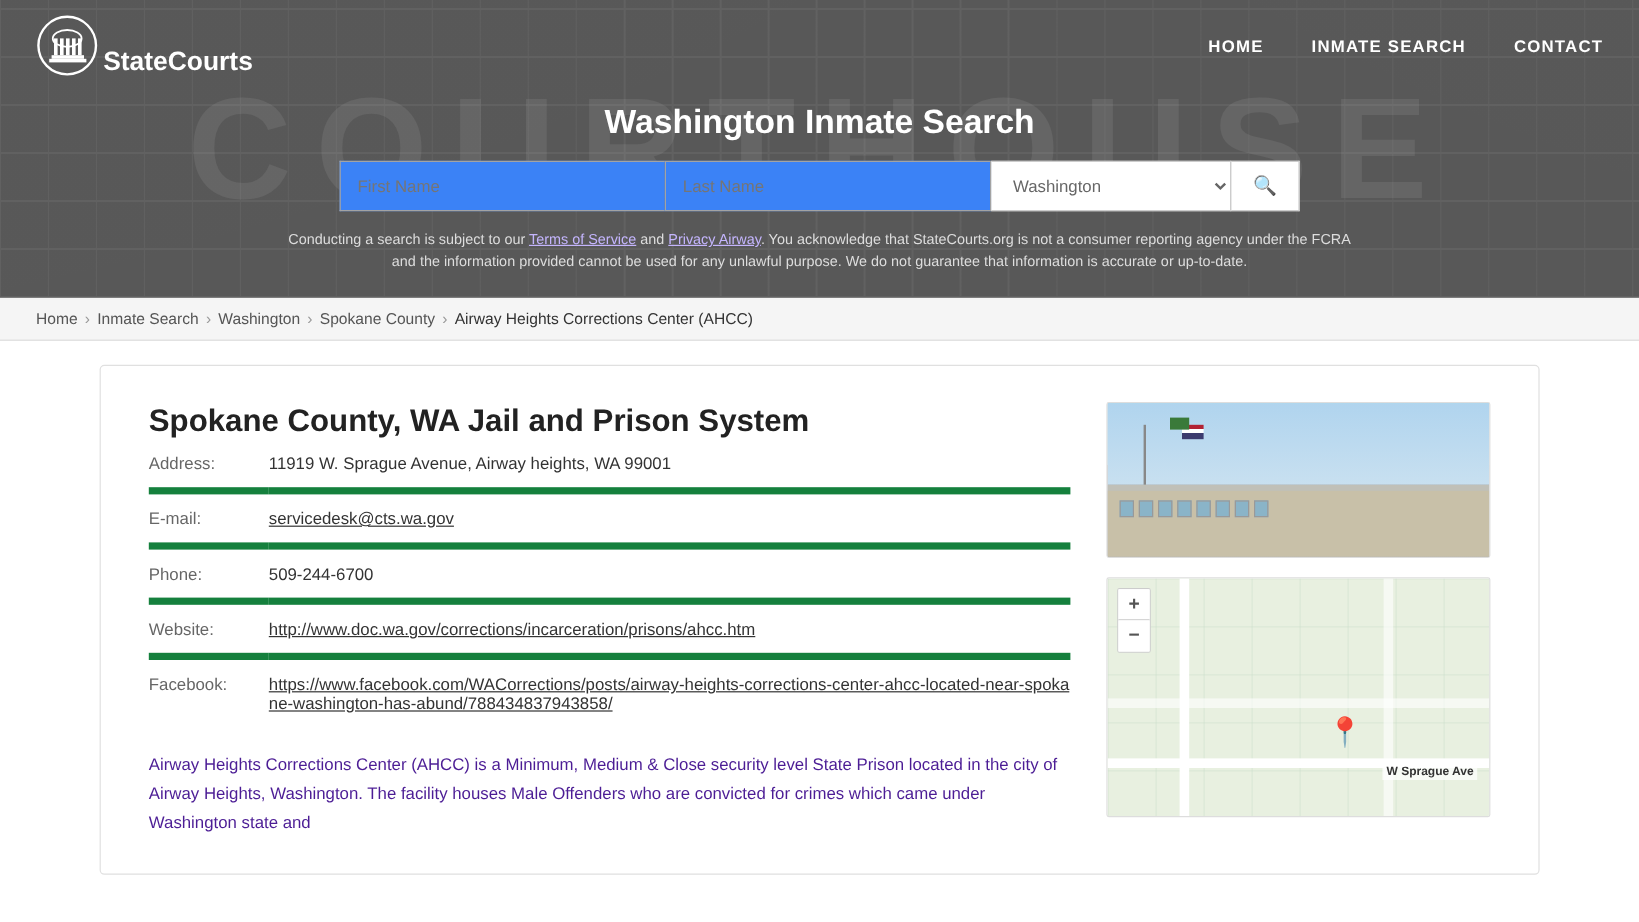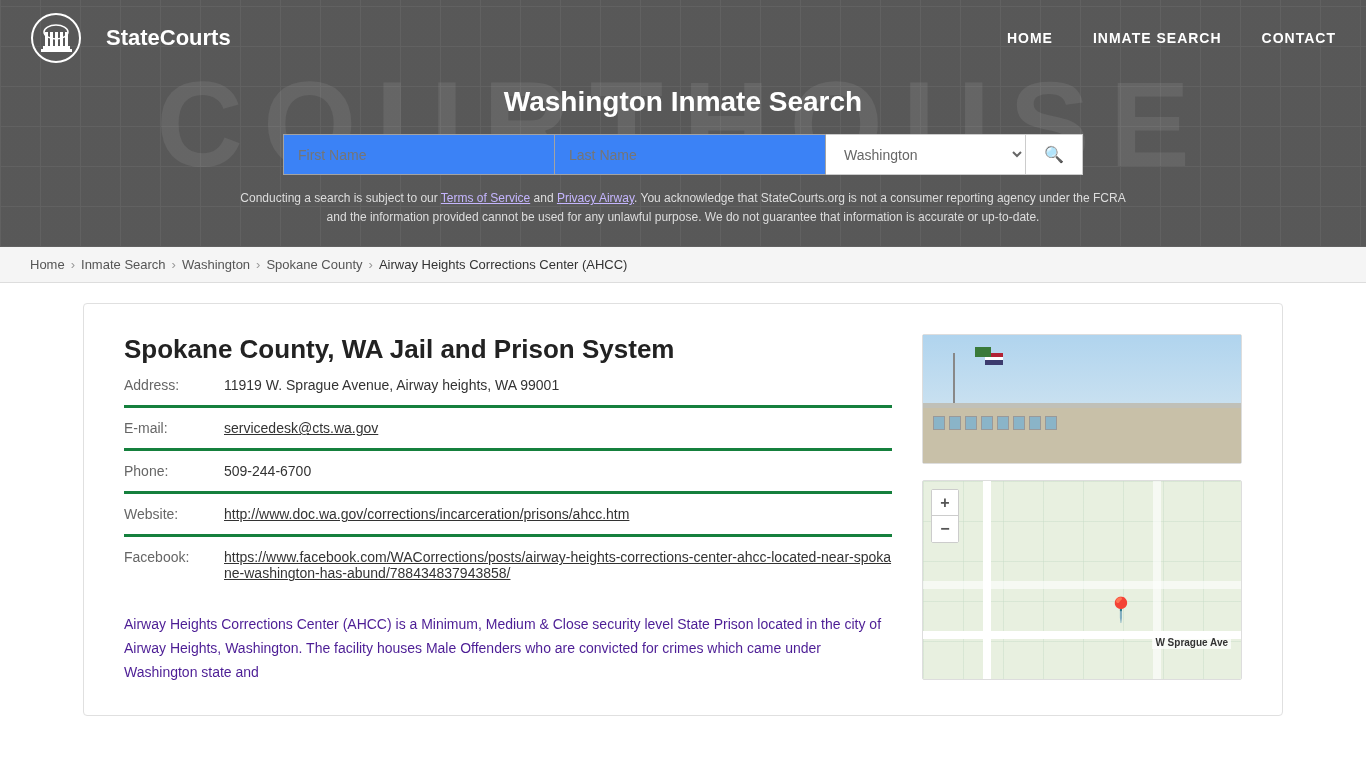--- a/index.html
+++ b/index.html
@@ -40,22 +40,22 @@
 
     
     .top-nav {
       display: flex;
       align-items: center;
       justify-content: space-between;
       padding: 12px 30px;
     }
     .logo-area {
       display: flex;
-      align-items: center;
-      gap: 24px;
+      align-items: flex-end;
+      gap: 4px;
       text-decoration: none;
     }
     .logo-icon {
       width: 52px;
       height: 52px;
     }
     .logo-text {
       font-size: 22px;
       font-weight: bold;
       color: #fff;
@@ -182,21 +182,21 @@
       font-weight: bold;
       color: #222;
     }
 
     
     .info-table {
       width: 100%;
       border-collapse: collapse;
     }
     .info-table tr {
-      border-bottom: 3px solid #15803d;
+      border-bottom: 6px solid #15803d;
     }
     .info-table tr:last-child {
       border-bottom: none;
     }
     .info-label {
       padding: 12px 16px 12px 0;
       color: #666;
       font-weight: 500;
       white-space: nowrap;
       vertical-align: top;

